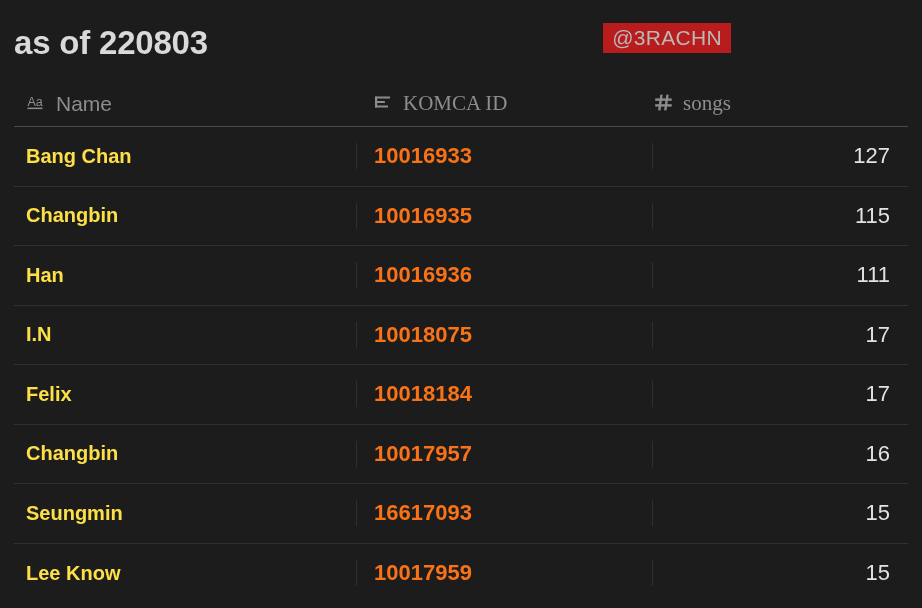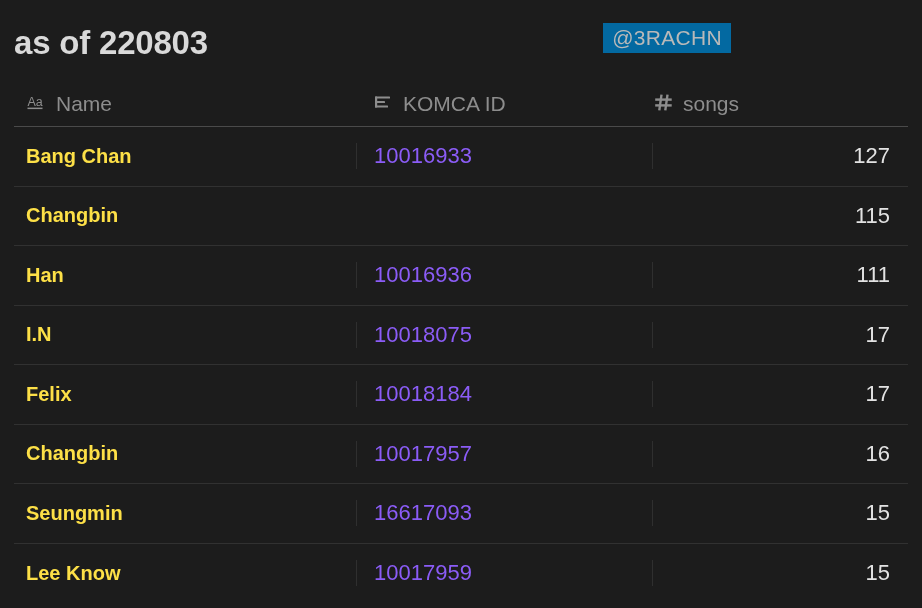--- a/index.html
+++ b/index.html
@@ -38,21 +38,21 @@
     color: #d9d9d9;
     letter-spacing: -0.2px;
     line-height: 1;
     margin: 0;
     padding-top: 6px;
   }
   .watermark {
     position: absolute;
     right: 19px;
     top: 23px;
-    background: #0369a1;
+    background: #b91c1c;
     color: #b9b9b9;
     font-size: 21px;
     font-weight: normal;
     letter-spacing: 0.3px;
     padding: 4px 9px 5px 9px;
     line-height: 1;
   }
 
   
   .table {
@@ -73,21 +73,21 @@
   .col-songs  { width: 255px; flex: 1 1 auto;  padding-right: 18px; box-sizing: border-box;
                 text-align: right; }
 
   
   .header-row {
     height: 49px;
     align-items: center;
     border-bottom: 1px solid #4a4a4a;
   }
   .header-row .col-id,
-  .header-row .col-songs { border-left: none; border-right: none; }
+  .header-row .col-songs { border-left: none; border-right: none; font-family: Liberation Serif, serif; }
   .header-row .col-songs { text-align: center; padding-left: 0; }
 
   .col-head {
     display: flex;
     align-items: center;
     gap: 9px;
     color: #8d8d8d;
     font-size: 21px;
     font-weight: normal;
     line-height: 1;
@@ -117,22 +117,22 @@
     font-size: 20px;
     font-weight: bold;
     color: #fde047;
     text-decoration-color: #8a8a8a;
     text-underline-offset: 5px;
     text-decoration-thickness: 1.5px;
     display: inline;
   }
   .cell-id {
     font-size: 22px;
-    font-weight: normal;
-    color: #8b5cf6;
+    font-weight: bold;
+    color: #f97316;
   }
   .cell-songs {
     font-size: 22px;
     font-weight: normal;
     color: #e2e2e2;
   }
 </style>
 </head>
 <body>
 
@@ -198,20 +198,23 @@
       </div>
       <div class="col-songs">
         <span class="cell-songs">127</span>
       </div>
     </div>
 
     <div class="row body-row">
       <div class="col-name">
         <span class="cell-name">Changbin</span>
       </div>
+      <div class="col-id">
+        <span class="cell-id">10016935</span>
+      </div>
       <div class="col-songs">
         <span class="cell-songs">115</span>
       </div>
     </div>
 
     <div class="row body-row">
       <div class="col-name">
         <span class="cell-name">Han</span>
       </div>
       <div class="col-id">

